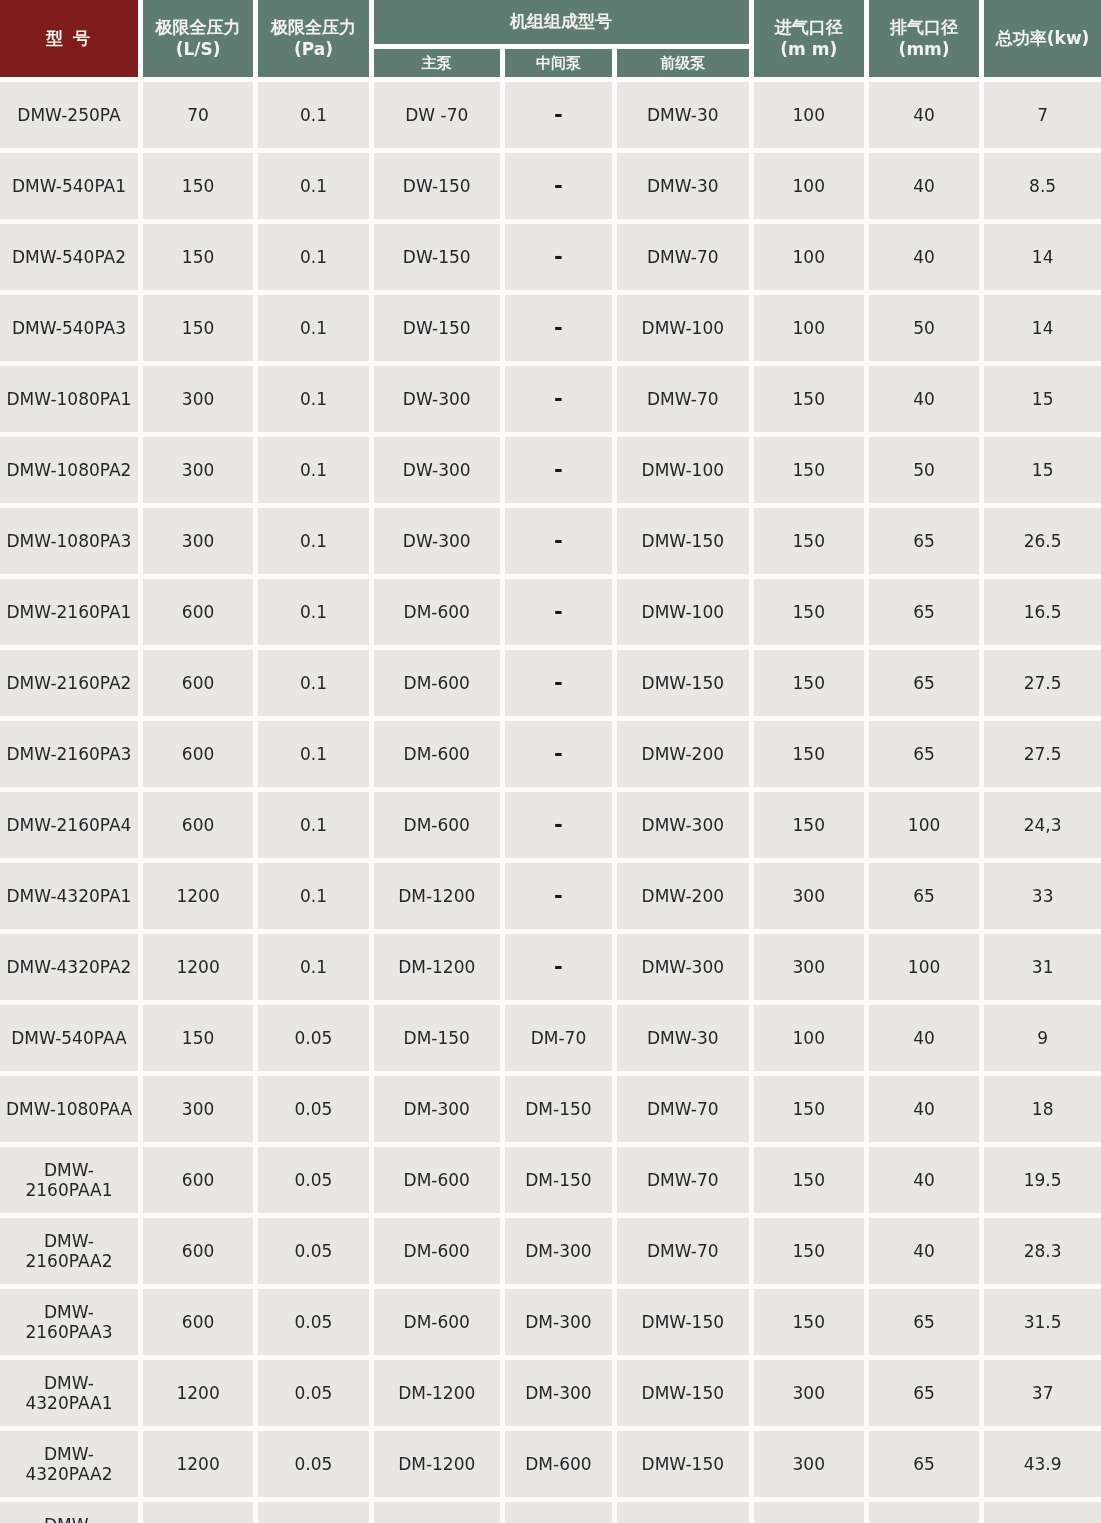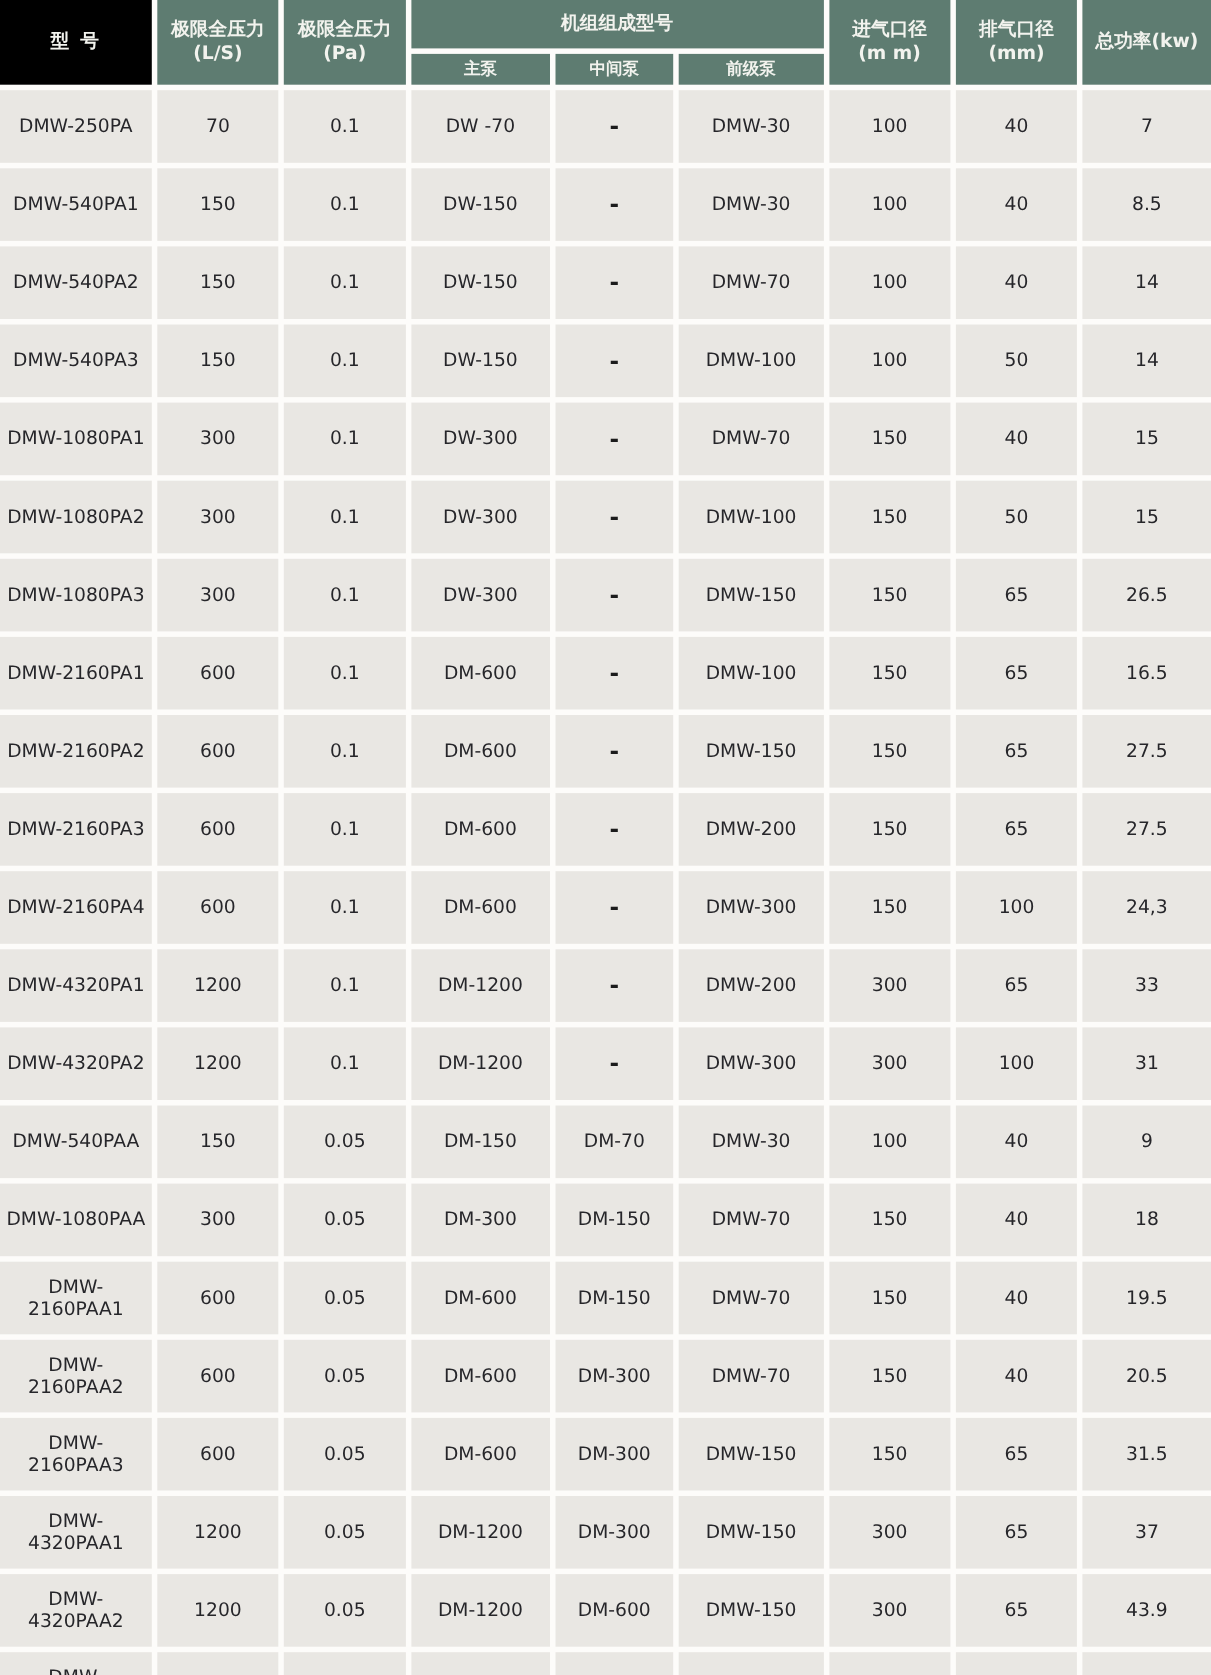--- a/index.html
+++ b/index.html
@@ -29,25 +29,25 @@
   }
   .spec-table th {
     background: #5e7c71;
     color: #f2f3ee;
     font-weight: bold;
     font-size: 17px;
     line-height: 1.25;
     white-space: pre-line;
   }
   .spec-table th.model-header {
-    background: #000000;
+    background: #7f1d1d;
     letter-spacing: 2px;
   }
   .header-row-1 th { height: 42px; }
-  .header-row-2 th { height: 26px; font-size: 15px; font-family: Liberation Serif, serif; }
+  .header-row-2 th { height: 26px; font-size: 15px; }
   .spec-table td {
     background: #e9e7e3;
     color: #26262a;
     font-size: 17px;
     height: 64px;
   }
   .spec-table td.dash {
     font-weight: 900;
     font-size: 21px;
     color: #1b1b1b;
@@ -267,21 +267,21 @@
       </tr>
       <tr>
         <td>DMW-2160PAA2</td>
         <td>600</td>
         <td>0.05</td>
         <td>DM-600</td>
         <td>DM-300</td>
         <td>DMW-70</td>
         <td>150</td>
         <td>40</td>
-        <td>20.5</td>
+        <td>28.3</td>
       </tr>
       <tr>
         <td>DMW-2160PAA3</td>
         <td>600</td>
         <td>0.05</td>
         <td>DM-600</td>
         <td>DM-300</td>
         <td>DMW-150</td>
         <td>150</td>
         <td>65</td>

